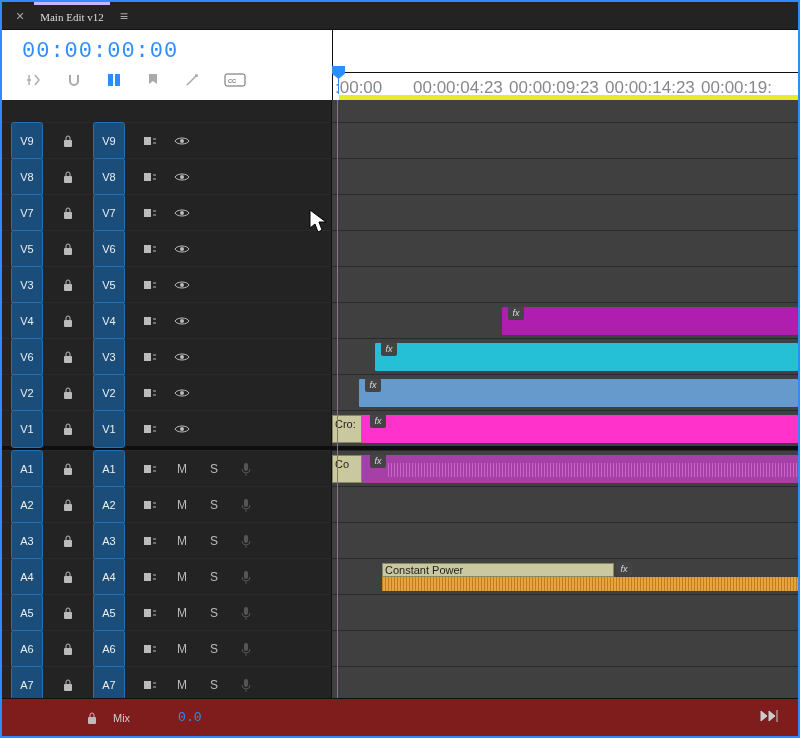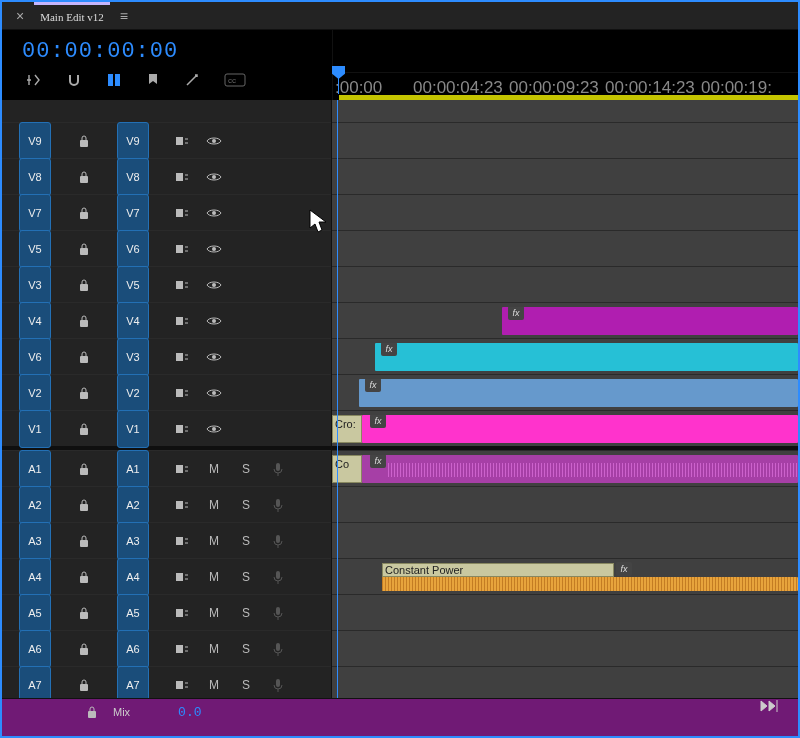--- a/index.html
+++ b/index.html
@@ -45,21 +45,21 @@
   .tab-menu {
     color: #aaa;
     padding: 0 10px;
     font-size: 14px;
   }
   
   .header-row {
     display: flex;
     align-items: center;
     height: 70px;
-    background: #000000;
+    background: #ffffff;
   }
   .header-left {
     width: 330px;
     padding-left: 20px;
     display: flex;
     flex-direction: column;
     justify-content: center;
   }
   .timecode {
     font-family: "Courier New", monospace;
@@ -129,21 +129,21 @@
   }
   .track-row {
     height: 36px;
     display: flex;
     align-items: center;
     border-top: 1px solid #2a2a2a;
   }
   .src-target, .track-target {
     width: 32px;
     height: 38px;
-    margin: 0 17px;
+    margin: 0 9px;
     border-radius: 3px;
     display: flex;
     align-items: center;
     justify-content: center;
     font-size: 11px;
     cursor: pointer;
     color: #eee;
     background: #1a4d7a;
     border: 1px solid #2370b5;
   }
@@ -229,22 +229,22 @@
     position: absolute;
     left: 0; right: 0;
     height: 4px;
     background: #0f0f0f;
     z-index: 2;
   }
   
   .footer-row {
     height: 38px;
     display: flex;
-    align-items: flex-start;
-    background: #701a75;
+    align-items: center;
+    background: #7f1d1d;
     border-top: 1px solid #111;
   }
   .footer-left {
     width: 330px;
     display: flex;
     align-items: center;
     padding-left: 74px;
   }
   .footer-left .lock-btn { margin-right: 8px; }
   .mix-label { color: #ccc; margin-right: 48px; }

